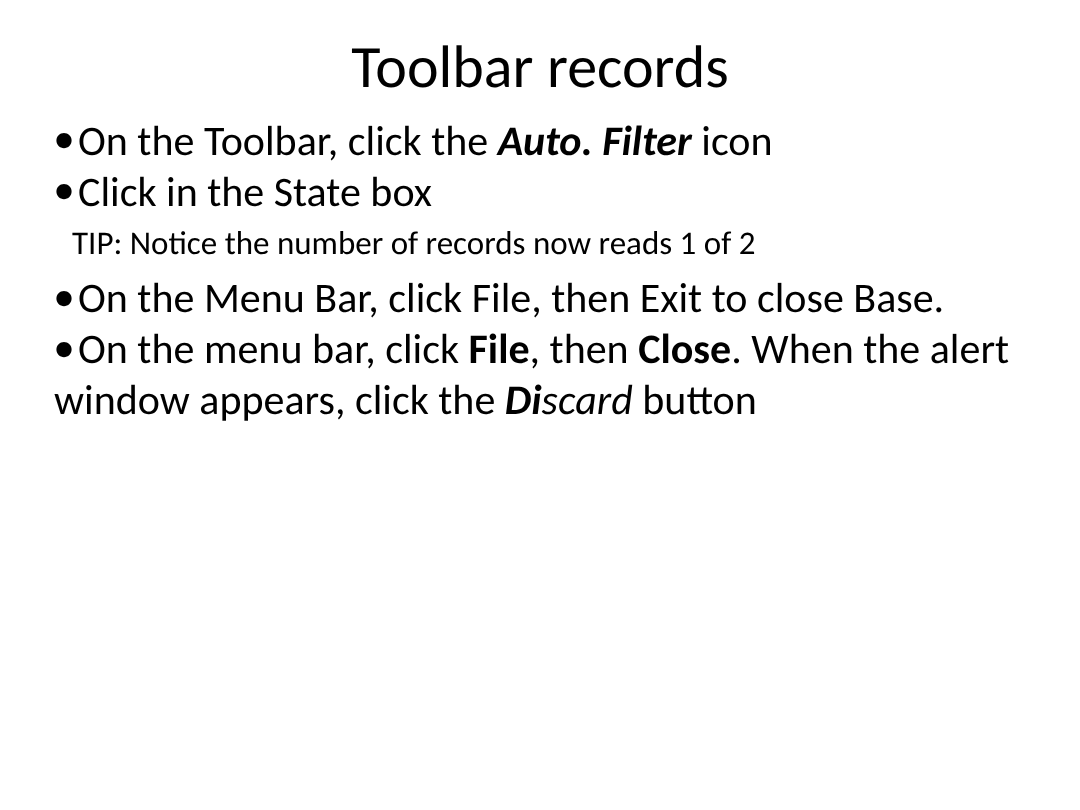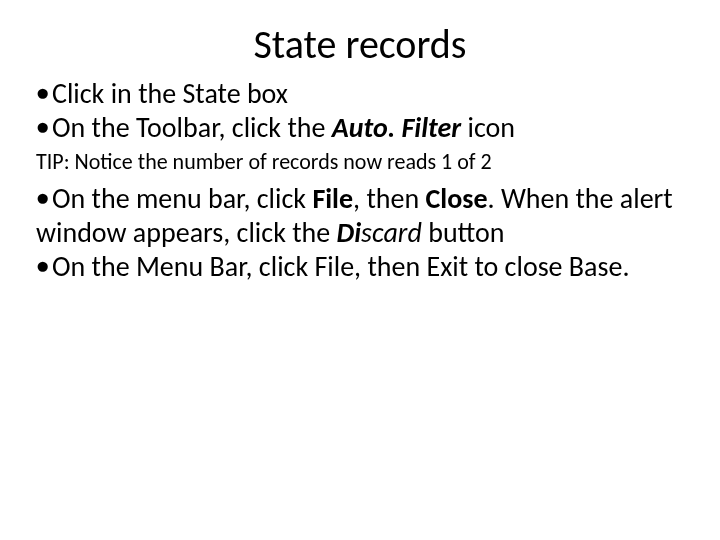--- a/index.html
+++ b/index.html
@@ -36,46 +36,46 @@
     width: 16px;
     text-align: left;
     vertical-align: baseline;
     font-size: 22px;
     line-height: 1;
     position: relative;
     top: -3px;
   }
   .tip {
     font-size: 22px;
-    margin: 4px 0 6px 0;
+    margin: 4px 0 6px 12px;
   }
   b { font-weight: 700; }
   i { font-style: italic; }
 </style>
 </head>
 <body>
 
 <div class="slide">
-  <h1 class="title">State records</h1>
+  <h1 class="title">Toolbar records</h1>
 
   <div class="bullets">
 
     <div class="item">
-      <span class="bullet">●</span><span>Click in the State box</span>
+      <span class="bullet">●</span><span>On the Toolbar, click the </span><b><i>Auto. Filter</i></b><span> icon</span>
     </div>
 
     <div class="item">
-      <span class="bullet">●</span><span>On the Toolbar, click the </span><b><i>Auto. Filter</i></b><span> icon</span>
+      <span class="bullet">●</span><span>Click in the State box</span>
     </div>
 
     <div class="tip">TIP: Notice the number of records now reads 1 of 2</div>
 
 
     <div class="item">
-      <span class="bullet">●</span><span>On the menu bar, click </span><b>File</b><span>, then </span><b>Close</b><span>. When the alert window appears, click the </span><b><i>Di</i></b><i>scard</i><span> button</span>
+      <span class="bullet">●</span><span>On the Menu Bar, click File, then Exit to close Base.</span>
     </div>
 
     <div class="item">
-      <span class="bullet">●</span><span>On the Menu Bar, click File, then Exit to close Base.</span>
+      <span class="bullet">●</span><span>On the menu bar, click </span><b>File</b><span>, then </span><b>Close</b><span>. When the alert window appears, click the </span><b><i>Di</i></b><i>scard</i><span> button</span>
     </div>
 
   </div>
 </div>
 
 </body></html>

